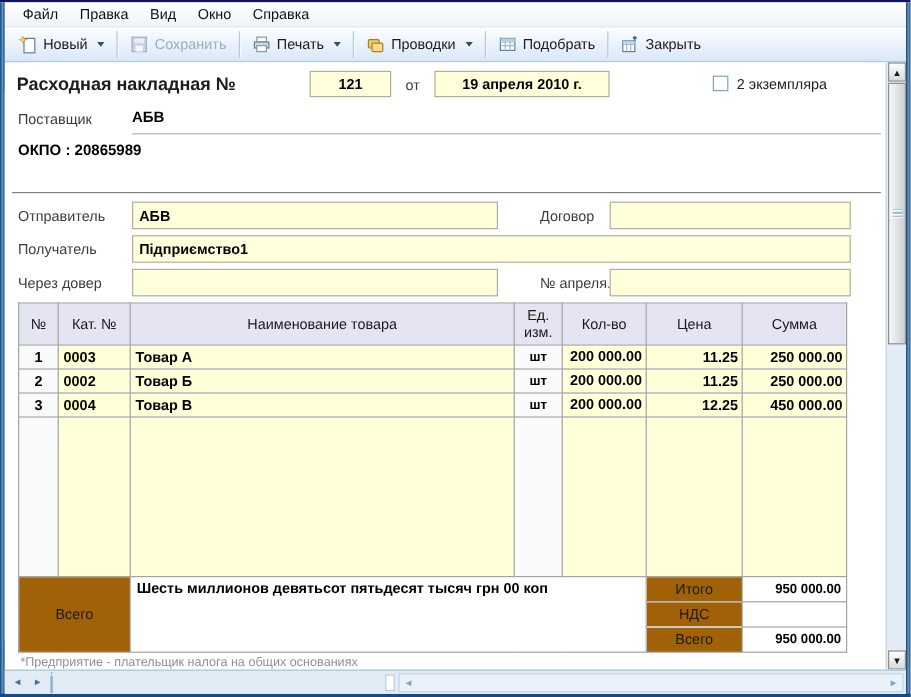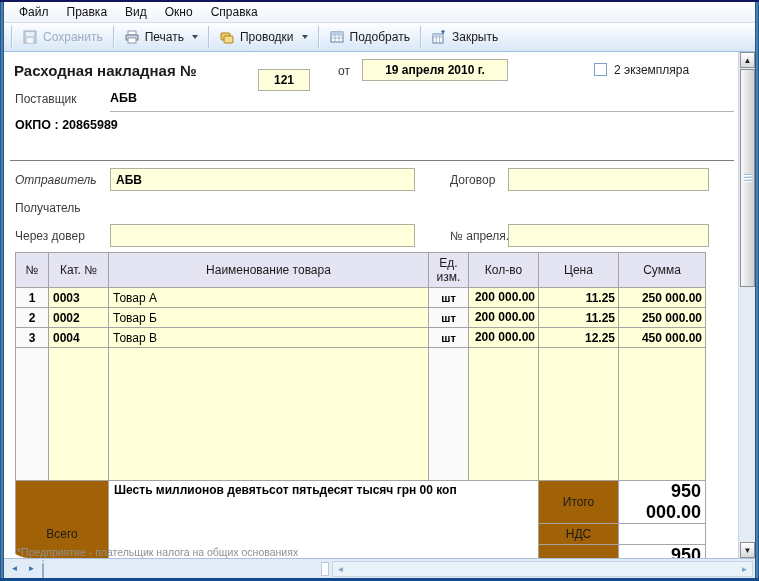--- a/index.html
+++ b/index.html
@@ -45,29 +45,29 @@
   .checkbox { width:13px; height:13px; background:#fff; border:1px solid #7ba2c4; }
 
   
   table.items { border-collapse:collapse; table-layout:fixed; width:690px; font-size:12px; }
   table.items td, table.items th { border:1px solid #a4a4a4; overflow:hidden; }
   th.h { background:#e4e4f2; font-weight:normal; color:#1a1a1a; font-size:12px; height:35px; text-align:center; }
   tr.r { height:20px; }
   tr.filler { height:133px; }
   td.c-num  { background:#fafafa; text-align:center; font-weight:bold; }
   td.c-cat  { background:#ffffd8; font-weight:bold; padding-left:4px; }
-  td.c-name { background:#ffffd8; font-weight:normal; padding-left:4px; }
+  td.c-name { background:#ffffd8; font-weight:bold; padding-left:4px; }
   td.c-unit { background:#fafafa; text-align:center; font-weight:bold; font-size:11px; }
   td.c-qty, td.c-price, td.c-sum { background:#ffffd8; font-weight:bold; text-align:right; padding-right:3px; }
   .clip { overflow:hidden; width:100%; height:16px; }
   .clip > span { float:right; white-space:nowrap; }
   tr.f { height:21px; }
   td.lav { background:#a16207; text-align:center; font-size:12px; color:#1a1a1a; }
   td.words { background:#fff; vertical-align:top; font-weight:bold; font-size:12px; padding:2px 5px; }
-  td.val { background:#fff; font-weight:bold; text-align:right; padding-right:4px; font-size:18px; }
+  td.val { background:#fff; font-weight:bold; text-align:right; padding-right:4px; font-size:11px; }
   .footnote { font-size:10.5px; color:#909090; }
 
   
   .vscroll { position:absolute; right:0; top:0; width:17px; bottom:20px; background:#e3ebf5; border-left:1px solid #c8d6e6; }
   .sbtn { position:absolute; left:1px; width:15px; height:16px; background:linear-gradient(#ffffff,#d9d9d9);
           border:1px solid #8f8f8f; display:flex; align-items:center; justify-content:center; font-size:8px; color:#1c1c1c; }
   .vthumb { position:absolute; left:1px; top:17px; width:15px; height:218px;
             background:linear-gradient(to right,#f8f8f8,#cfcfcf); border:1px solid #8f8f8f;
             display:flex; align-items:center; justify-content:center; }
   .grip { width:8px; height:9px;
@@ -101,20 +101,30 @@
 
   <div class="menubar">
     <span class="menu-item">Файл</span>
     <span class="menu-item">Правка</span>
     <span class="menu-item">Вид</span>
     <span class="menu-item">Окно</span>
     <span class="menu-item">Справка</span>
   </div>
 
   <div class="toolbar">
+    <div class="tb-btn">
+      <span class="tb-icon">
+        <svg width="16" height="16">
+            <rect x="5" y="3" width="9" height="12" fill="#fff" stroke="#5a7fa6"></rect>
+            <polygon points="4,1 5.2,3.4 7.6,4 5.2,4.8 4,7 3,4.8 0.8,4 3,3.4" fill="#ffd24a" stroke="#c89a1e" stroke-width="0.5"></polygon>
+          </svg>
+      </span>
+      <span>Новый</span>
+      <span class="dd-arrow"></span>
+    </div>
     <div class="tb-sep"></div>
     <div class="tb-btn disabled">
       <span class="tb-icon">
         <svg width="16" height="16">
             <rect x="2" y="2" width="12" height="12" fill="#c7d3e2" stroke="#9fb0c4"></rect>
             <rect x="4" y="3" width="8" height="4" fill="#e8eef5"></rect>
             <rect x="5" y="9" width="6" height="5" fill="#f4f7fa"></rect>
           </svg>
       </span>
       <span>Сохранить</span>
@@ -164,41 +174,42 @@
           </svg>
       </span>
       <span>Закрыть</span>
     </div>
   </div>
 
   <div class="content">
     <div class="form-area">
 
       <span class="abs doc-title" style="left:10px; top:10px;">Расходная накладная №</span>
-      <div class="abs field centered" style="left:254px; top:17px; width:52px; height:22px;">121</div>
+      <div class="abs field centered" style="left:254px; top:7px; width:68px; height:22px;">121</div>
       <span class="abs lbl" style="left:334px; top:12px;">от</span>
       <div class="abs field centered" style="left:358px; top:7px; width:146px; height:22px;">19 апреля 2010 г.</div>
       <span class="abs checkbox" style="left:590px; top:11px;"></span>
       <span class="abs lbl" style="left:610px; top:11px; color:#222;">2 экземпляра</span>
 
       <span class="abs lbl" style="left:11px; top:40px;">Поставщик</span>
       <span class="abs bold" style="left:106px; top:39px; font-size:12.5px;">АБВ</span>
 
       <div class="abs sepline" style="left:106px; top:59px; width:624px; background:#b4b4b4;"></div>
 
       <span class="abs bold" style="left:11px; top:66px; font-size:12.5px;">ОКПО : 20865989</span>
 
       <div class="abs sepline" style="left:6px; top:108px; width:724px; background:#7e7e7e;"></div>
 
-      <span class="abs lbl" style="left:11px; top:121px;font-style:italic;">Отправитель</span>
+      <span class="abs lbl" style="left:11px; top:121px;">Отправитель</span>
       <div class="abs field" style="left:106px; top:116px; width:305px; height:23px;">АБВ</div>
       <span class="abs lbl" style="left:446px; top:121px;">Договор</span>
       <div class="abs field" style="left:504px; top:116px; width:201px; height:23px;"></div>
 
       <span class="abs lbl" style="left:11px; top:149px;">Получатель</span>
+      <div class="abs field" style="left:106px; top:144px; width:599px; height:23px;">Підприємство1</div>
 
       <span class="abs lbl" style="left:11px; top:177px;">Через довер</span>
       <div class="abs field" style="left:106px; top:172px; width:305px; height:23px;"></div>
       <span class="abs lbl" style="left:446px; top:177px;">№ апреля.</span>
       <div class="abs field" style="left:504px; top:172px; width:201px; height:23px;"></div>
 
       <table class="items abs" style="left:11px; top:200px;">
         <colgroup>
           <col style="width:33px">
             <col style="width:60px">

